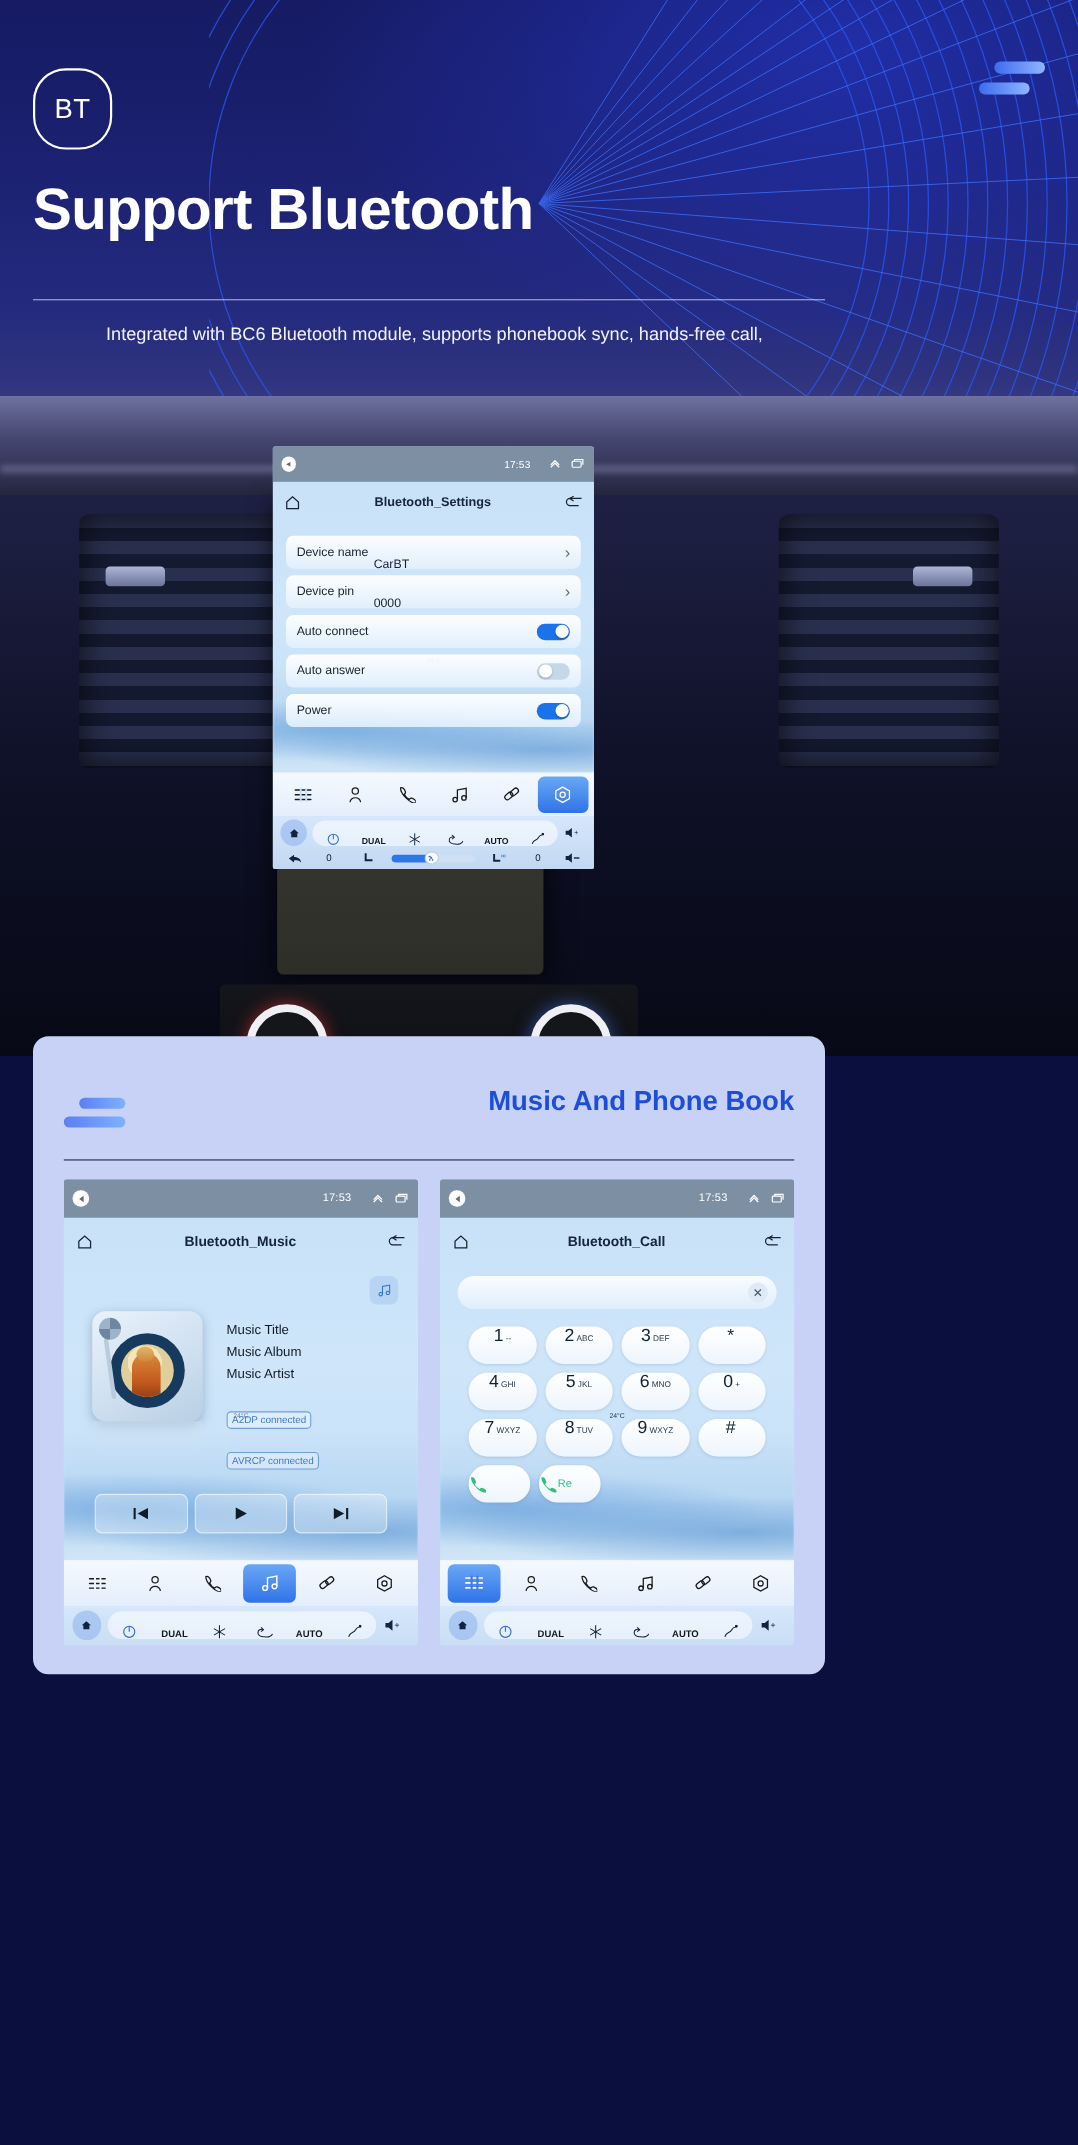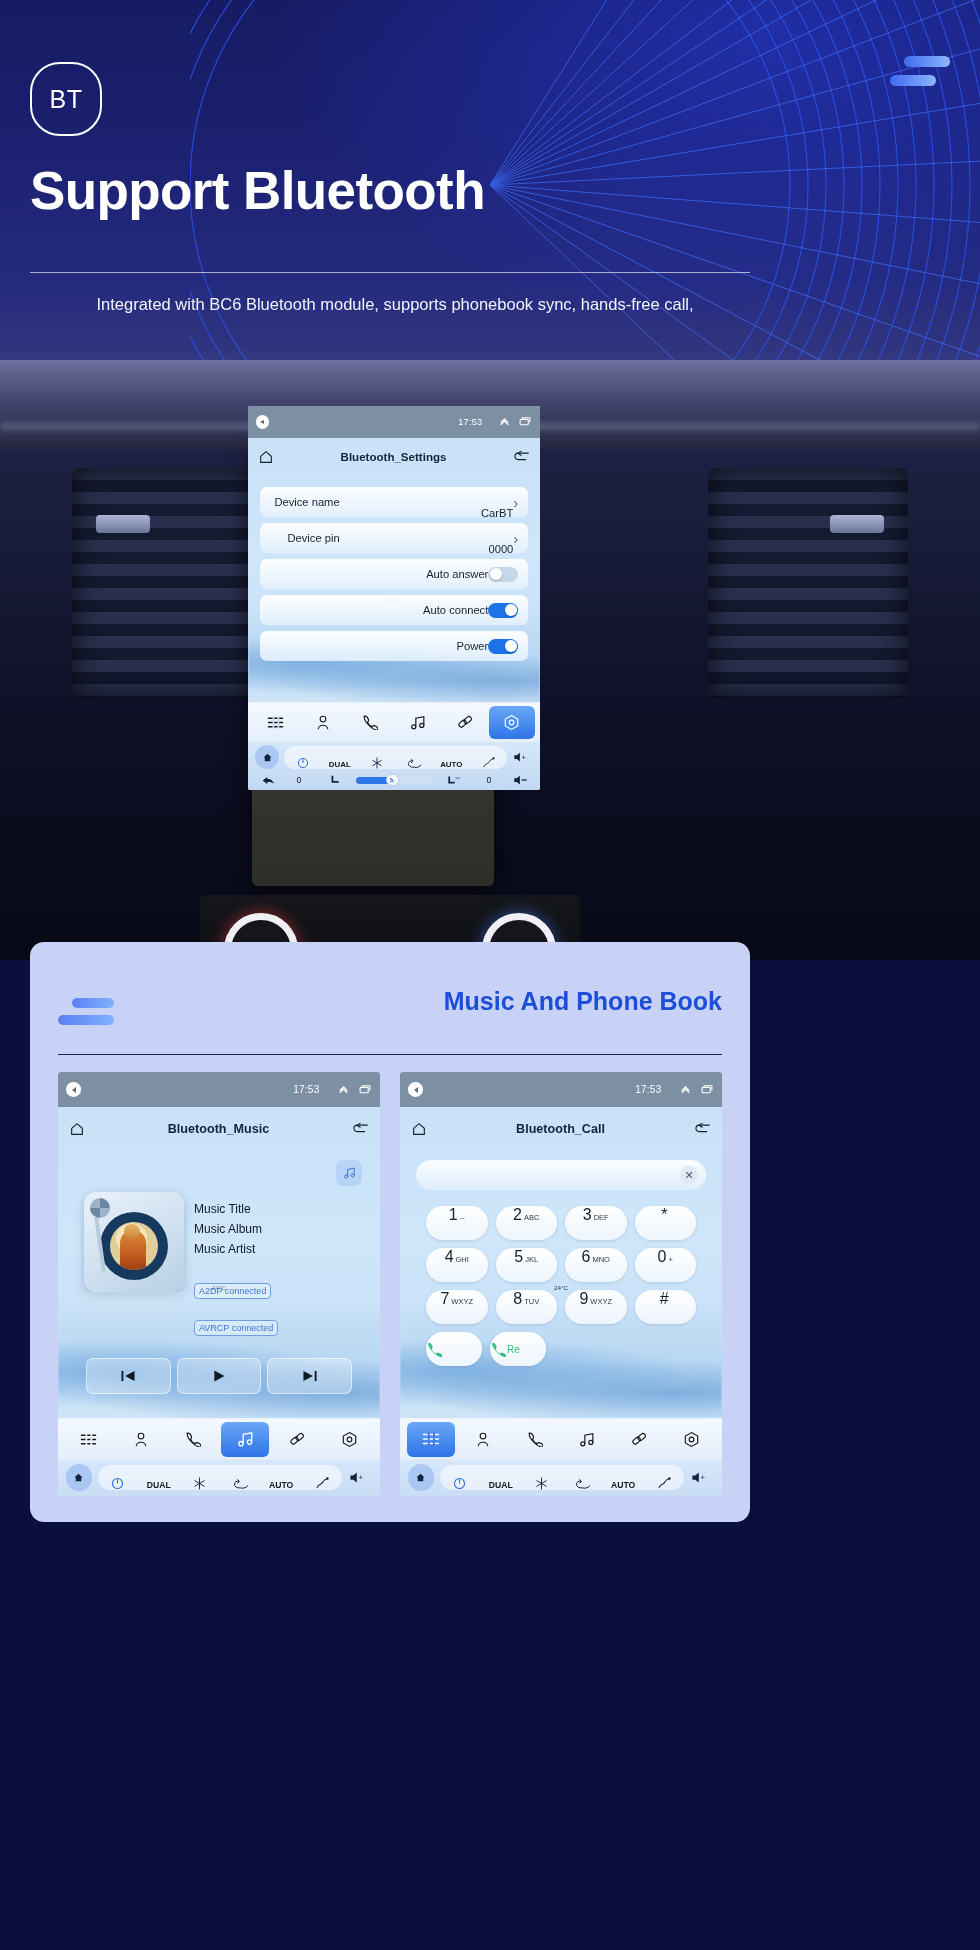--- a/index.html
+++ b/index.html
@@ -139,21 +139,21 @@
 
   
   #settings-screen {
     position: absolute; left: 248px; top: 406px; width: 292px; height: 384px;
     font-size: 11px; border-radius: 2px;
   }
   #settings-screen .cui-body { height: 58.6%; }
   #settings-screen .cui-nav { height: 10.4%; padding: 0 1.5%; }
   #settings-screen .cui-nav .ni { margin: 3px 1px; }
   #settings-screen .cui-hvac { height: 12.5%; padding-top: 2px; }
-  .set-list { position:relative; z-index:2; padding: 3.5% 4% 0 4%; text-align: right; }
+  .set-list { position:relative; z-index:2; padding: 3.5% 4% 0 4%; }
   .set-row {
     height: 30px; margin-bottom: 6px; border-radius: 7px;
     background: linear-gradient(180deg, rgba(255,255,255,.95), rgba(226,240,253,.92));
     display:flex; align-items:center; padding: 0 10px; color:#16222f; font-size: 11.2px;
   }
   .set-row .lbl { min-width: 70px; }
   .set-row .val { flex:1;margin-top:21px; }
   .chev { color:#5a6c80; font-size: 15px; line-height: 1; }
   .tog { width: 30px; height: 15px; border-radius: 8px; position: relative; background:#c6d7e8; }
   .tog i { position:absolute; top:1.5px; left:1.5px; width:12px; height:12px; border-radius:50%; background:#fff; box-shadow:0 1px 2px rgba(0,0,0,.25); }
@@ -193,21 +193,21 @@
     background: radial-gradient(circle at 45% 35%, #f4e6bb 0 38%, #e0cf9a 38% 100%); }
   .vinyl-art::after { content:""; position:absolute; left:10px; top:8px; width:26px; height:44px; border-radius:14px 14px 6px 6px;
     background: linear-gradient(180deg,#d98a3a 0%, #c2591e 60%, #8d3a12 100%); }
   .vinyl-art::before { content:""; position:absolute; left:14px; top:2px; width:16px; height:14px; border-radius:50%;
     background: linear-gradient(180deg,#e8b468,#c98a3c); z-index:2; }
   .tonearm-pivot { position:absolute; left:6px; top:6px; width:20px; height:20px; border-radius:50%;
     background: conic-gradient(#6e86a0 0 25%, #9fb3c8 25% 50%, #6e86a0 50% 75%, #9fb3c8 75% 100%); }
   .tonearm { position:absolute; left:14px; top:24px; width:4px; height:56px; background:#b9cbdc; border-radius:2px; transform: rotate(-8deg); }
   .vinyl-reflect { position:absolute; left:0; top:100px; width:100px; height:32px; border-radius:0 0 12px 12px;
     background: linear-gradient(180deg, rgba(205,224,240,.55), rgba(205,224,240,0)); }
-  .mus-info { position:absolute; left:136px; top:52px; z-index:3; color:#101a26; }
+  .mus-info { position:absolute; left:148px; top:52px; z-index:3; color:#101a26; }
   .mus-info div.l { font-size:12px; margin-bottom:6px; }
   .mus-tag { display:inline-block; border:1px solid #6e9ee0; border-radius:4px; color:#3f77cf;
     font-size:9px; padding:2px 4px; margin-top:21px; background: rgba(255,255,255,.35); }
   .mus-ctrl { position:absolute; left:28px; bottom:24px; width:266px; display:flex; gap:6px; z-index:3; }
   .mus-ctrl div { flex:1; height:36px; border-radius:7px; background: rgba(255,255,255,.30);
     border:1px solid rgba(255,255,255,.55); display:flex; align-items:center; justify-content:center; }
 
   
   .call-input { position:absolute; left:16px; top:10px; right:16px; height:30px; border-radius:15px; z-index:3;
     background: linear-gradient(180deg, rgba(255,255,255,.9), rgba(226,240,253,.85));
@@ -358,29 +358,29 @@
           <span class="chev">›</span>
         </div>
 
         <div class="set-row">
           <span class="lbl">Device pin</span>
           <span class="val">0000</span>
           <span class="chev">›</span>
         </div>
 
         <div class="set-row">
+          <span class="lbl" style="min-width:auto;flex:1">Auto connect</span>
+          <span class="tog on">
+              <i></i>
+            </span>
+        </div>
+
+        <div class="set-row">
           <span class="lbl" style="min-width:auto;flex:1">Auto answer</span>
           <span class="tog">
-              <i></i>
-            </span>
-        </div>
-
-        <div class="set-row">
-          <span class="lbl" style="min-width:auto;flex:1">Auto connect</span>
-          <span class="tog on">
               <i></i>
             </span>
         </div>
 
         <div class="set-row">
           <span class="lbl" style="min-width:auto;flex:1">Power</span>
           <span class="tog on">
               <i></i>
             </span>
         </div>

